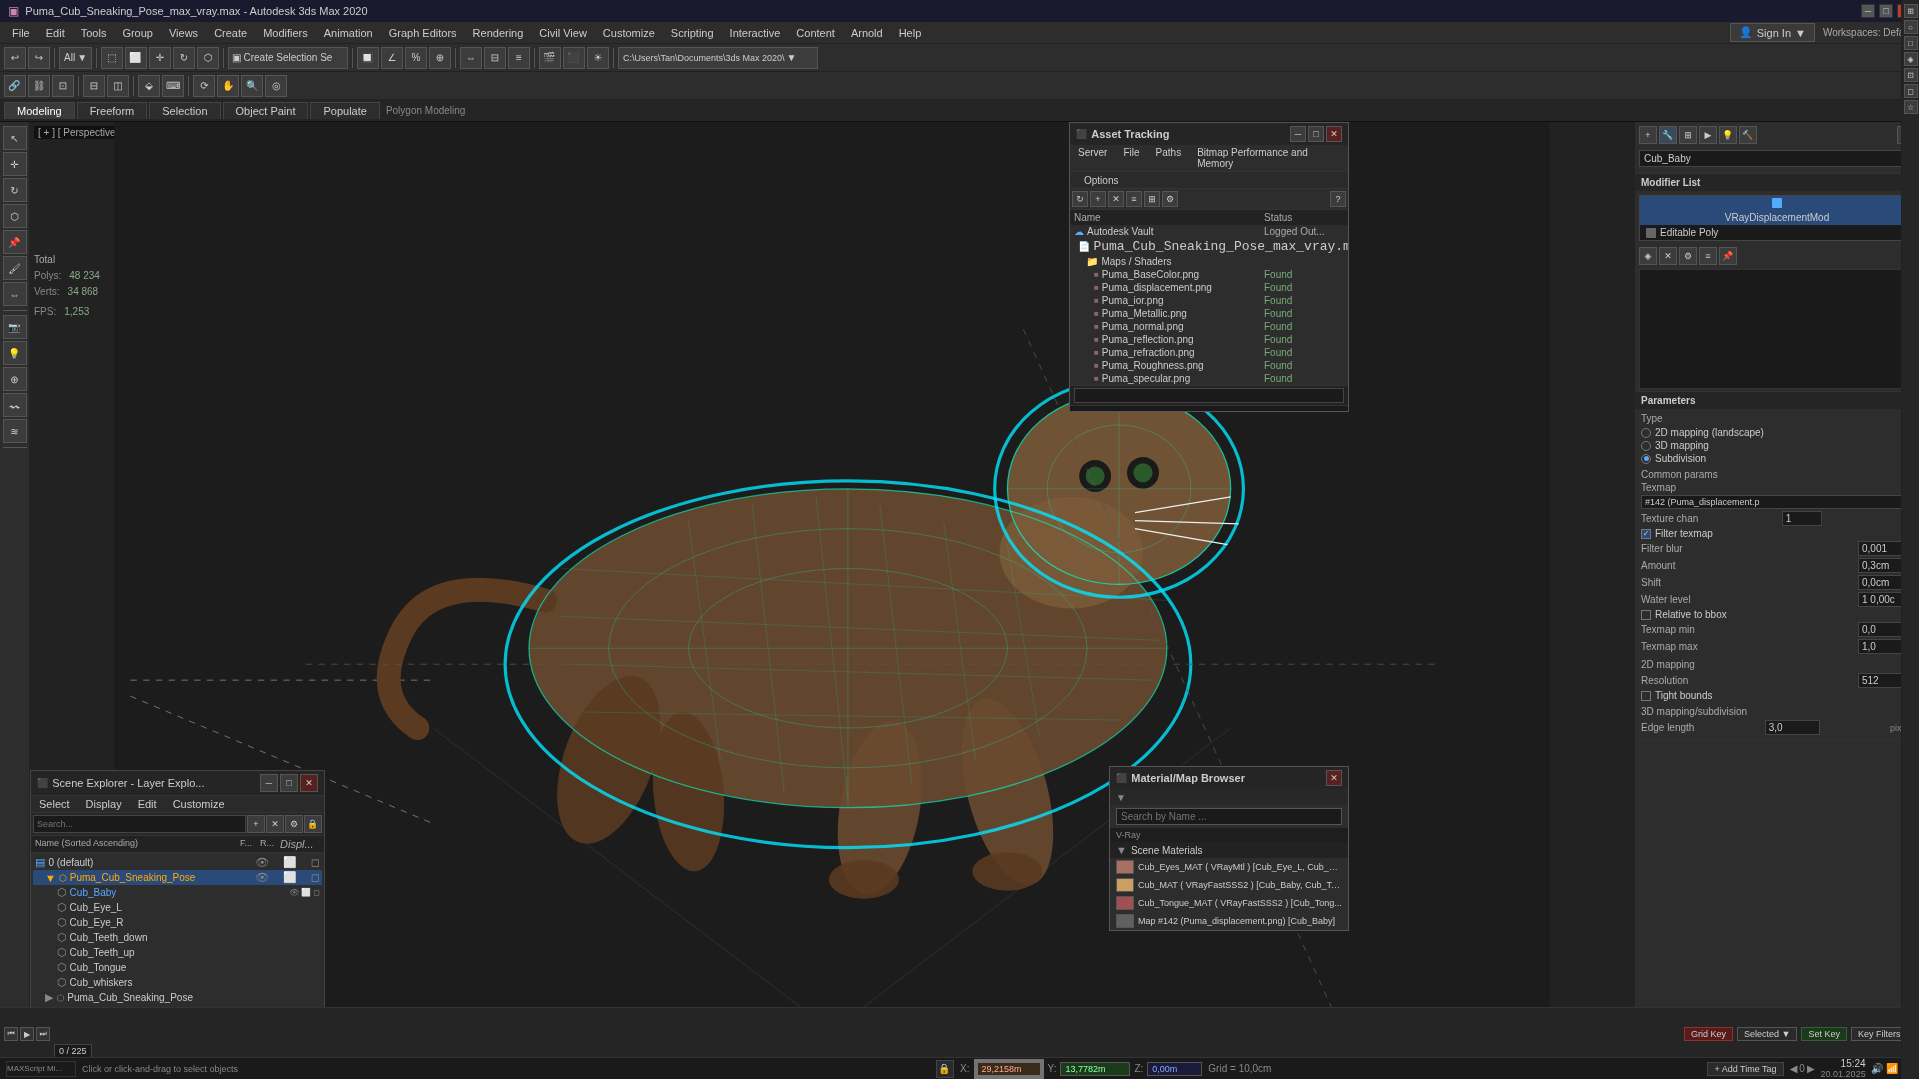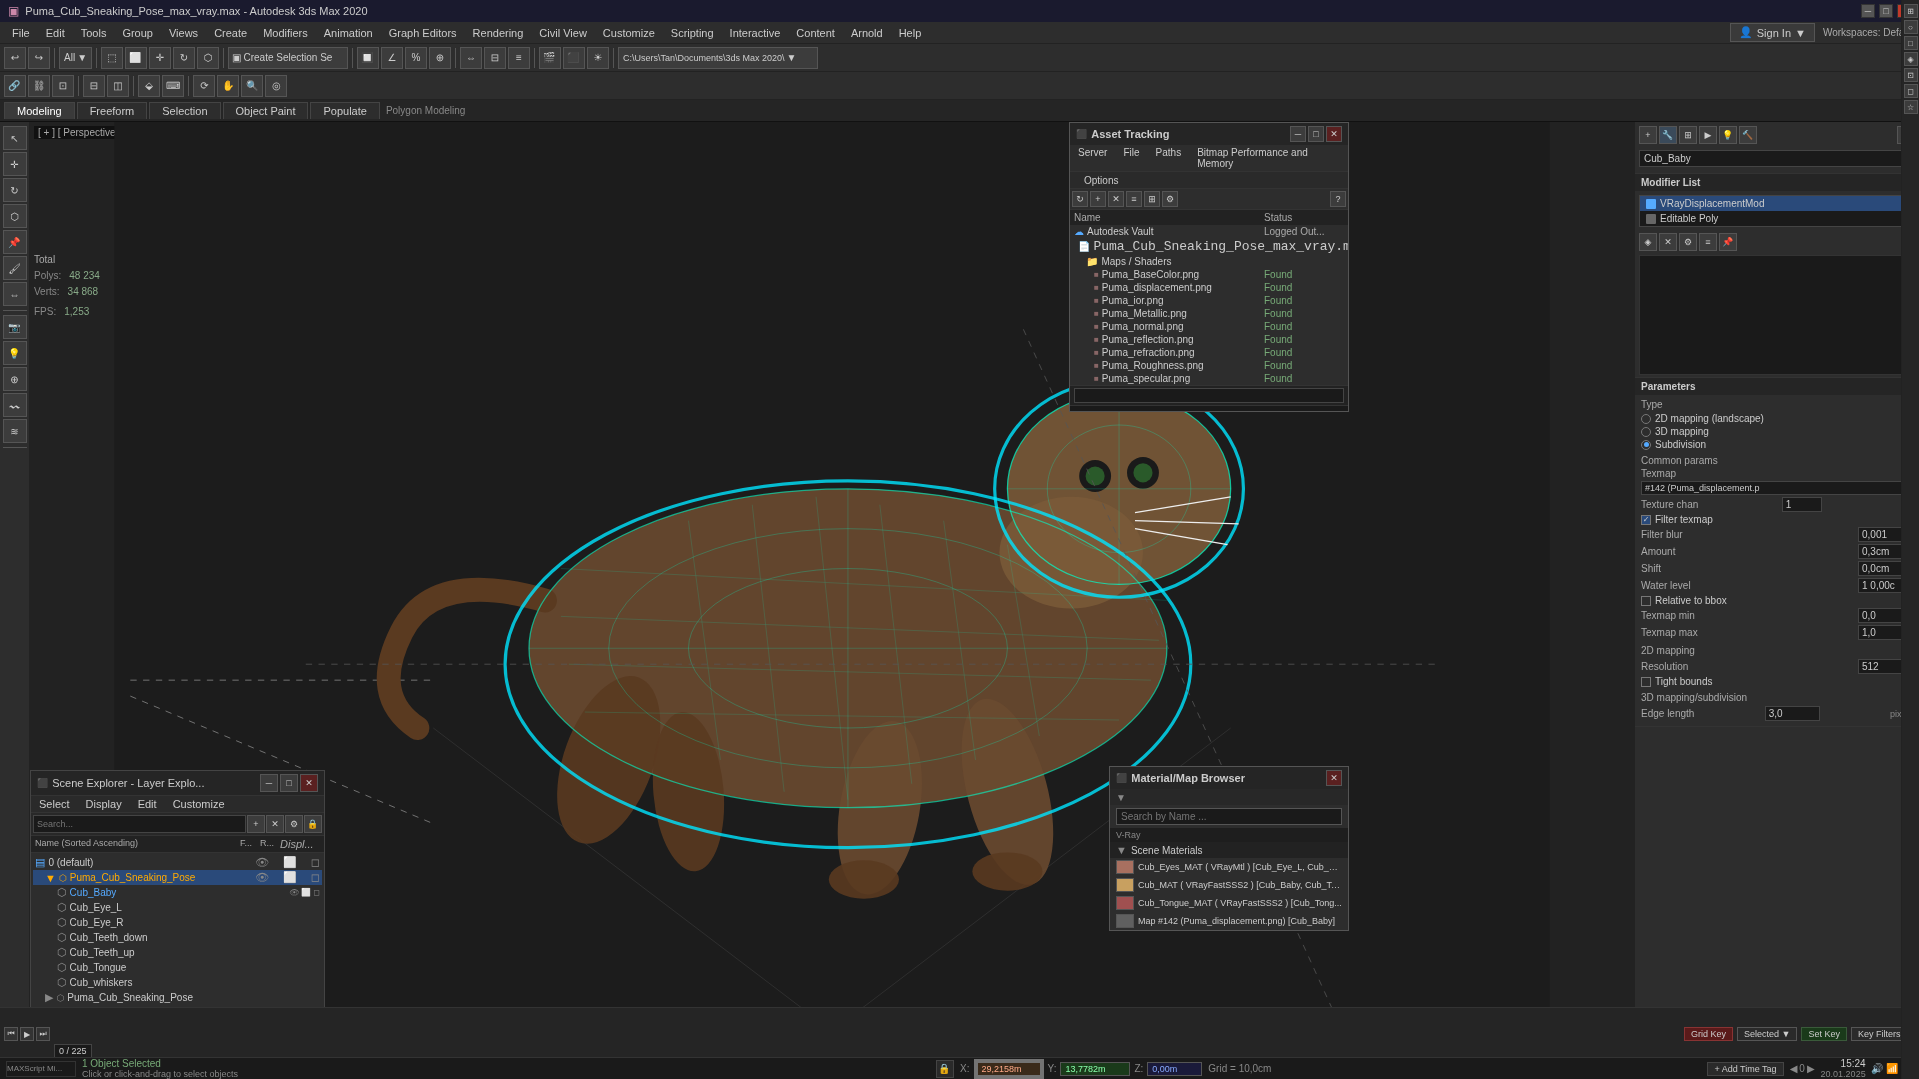--- a/index.html
+++ b/index.html
@@ -88,21 +88,21 @@
     .rp-label { color: #aaa; font-size: 10px; }
     .rp-input { background: #1a1a1a; border: 1px solid #444; color: #ccc; font-size: 10px; padding: 1px 3px; width: 55px; }
     .radio-row { display: flex; align-items: center; gap: 4px; padding: 1px 0; }
     .radio-dot { width: 10px; height: 10px; border-radius: 50%; border: 1px solid #777; display: flex; align-items: center; justify-content: center; }
     .radio-dot.active::after { content: ''; width: 5px; height: 5px; border-radius: 50%; background: #5af; display: block; }
     .checkbox-row { display: flex; align-items: center; gap: 4px; padding: 1px 0; }
     .checkbox { width: 10px; height: 10px; border: 1px solid #777; display: flex; align-items: center; justify-content: center; font-size: 8px; }
     .checkbox.checked { background: #2a4a7a; }
     .modifier-list { background: #1a1a1a; border: 1px solid #444; margin: 4px; }
     .modifier-item { padding: 2px 6px; display: flex; align-items: center; gap: 4px; cursor: pointer; }
-    .modifier-item.active { background: #2a4a7a; }
+    .modifier-item.active { background: #2a4a7a; flex-direction: column; }
     .mod-light { width: 10px; height: 10px; background: #5af; border-radius: 1px; }
     
     
     #material-browser { position: absolute; width: 240px; background: #2d2d2d; border: 1px solid #555; }
     #mb-header { background: #252525; padding: 3px 6px; display: flex; align-items: center; justify-content: space-between; }
     #mb-search { padding: 3px 6px; }
     #mb-search-input { width: 100%; background: #1a1a1a; border: 1px solid #555; color: #ccc; font-size: 10px; padding: 2px 4px; }
     .mb-section-header { background: #222; padding: 2px 6px; display: flex; align-items: center; gap: 4px; cursor: pointer; }
     .mb-item { display: flex; align-items: center; gap: 4px; padding: 2px 6px; cursor: pointer; }
     .mb-swatch { width: 18px; height: 14px; background: #866; border: 1px solid #555; }
@@ -877,21 +877,20 @@
   </div>
 </div>
 
 <div id="status-bar" style="position:absolute;bottom:0;left:0;right:0;height:22px;background:#1a1a1a;display:flex;align-items:center;padding:0 6px;gap:6px;border-top:1px solid #333;">
 
   <div style="width:70px;background:#1a1a1a;border:1px solid #333;height:16px;display:flex;align-items:center;overflow:hidden;">
     <span style="font-size:8px;color:#888;">MAXScript Mi...</span>
   </div>
 
   <div style="flex:1;">
-    <div style="color:#7a7;font-size:10px;">1 Object Selected</div>
     <div style="color:#888;font-size:9px;">Click or click-and-drag to select objects</div>
   </div>
 
   <div style="width:18px;height:18px;background:#2a2a2a;border:1px solid #444;display:flex;align-items:center;justify-content:center;cursor:pointer;">
     <span style="font-size:10px;">🔒</span>
   </div>
 
   <div style="display:flex;align-items:center;gap:4px;">
     <span style="color:#888;font-size:10px;">X:</span>
     <div style="background:#3a2a1a;border:4px solid #737373;padding:1px 4px;font-size:9px;color:#fa8;width:70px;">29,2158m</div>

